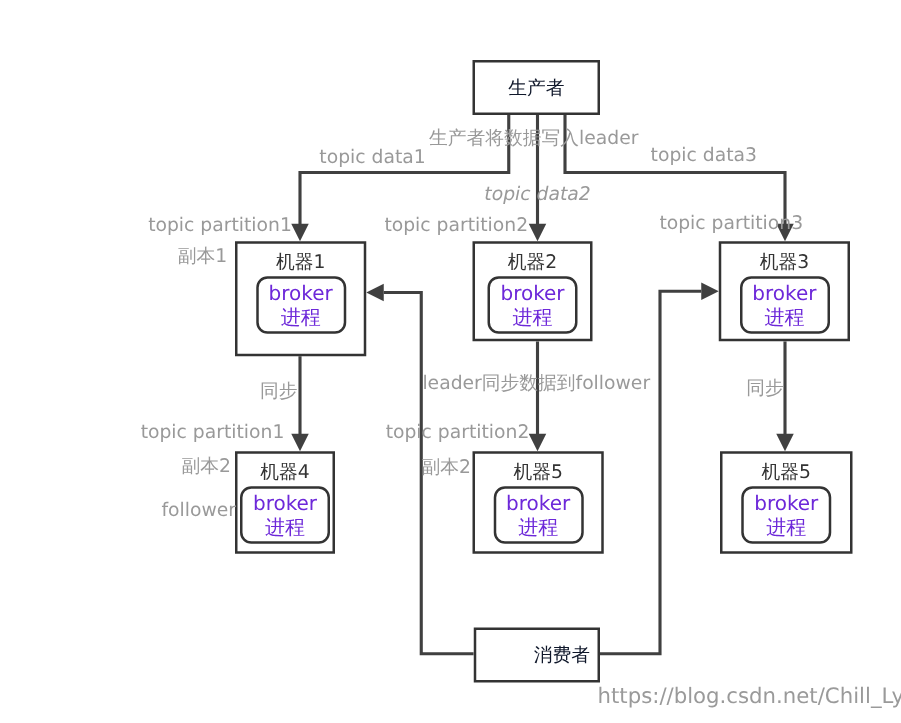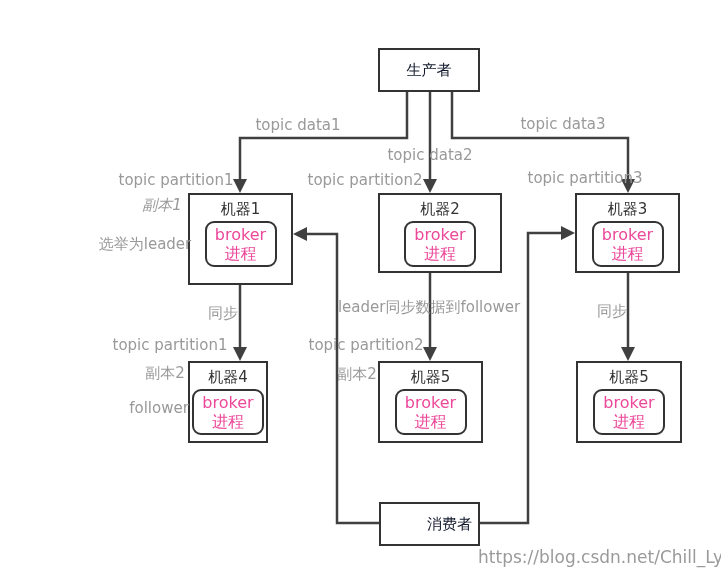--- a/index.html
+++ b/index.html
@@ -49,21 +49,21 @@
     margin: 4px auto 0 auto;
     border: 2.5px solid #333333;
     border-radius: 9px;
     background: #ffffff;
     display: flex;
     flex-direction: column;
     align-items: center;
     justify-content: center;
     font-size: 16px;
     line-height: 19px;
-    color: #ec4899;
+    color: #6d28d9;
   }
 
   .lbl {
     position: absolute;
     transform: translate(-50%, -50%);
     color: #999999;
     font-size: 15px;
     white-space: nowrap;
   }
 
@@ -116,21 +116,21 @@
   </div>
 
   <div class="machine" style="left:188px; top:193px; width:105px; height:92px;">
     <div class="machine-title">机器1</div>
     <div class="broker">
       <div>broker</div>
       <div>进程</div>
     </div>
   </div>
 
-  <div class="machine" style="left:378px; top:193px; width:124px; height:80px;">
+  <div class="machine" style="left:378px; top:193px; width:96px; height:80px;">
     <div class="machine-title">机器2</div>
     <div class="broker">
       <div>broker</div>
       <div>进程</div>
     </div>
   </div>
 
   <div class="machine" style="left:575px; top:193px; width:105px; height:80px;">
     <div class="machine-title">机器3</div>
     <div class="broker">
@@ -160,30 +160,30 @@
     <div class="broker">
       <div>broker</div>
       <div>进程</div>
     </div>
   </div>
 
   <div class="node" style="left:379px; top:502px; width:101px; height:44px;padding-left:40px;">
     <span>消费者</span>
   </div>
 
+  <div class="lbl" style="left:427px; top:111px;">生产者将数据写入leader</div>
   <div class="lbl" style="left:298px; top:125px;">topic data1</div>
-  <div class="lbl" style="left:430px; top:155px;">topic data2</div>
+  <div class="lbl" style="left:430px; top:155px;font-style:italic;">topic data2</div>
   <div class="lbl" style="left:563px; top:124px;">topic data3</div>
 
   <div class="lbl" style="left:176px; top:180px;">topic partition1</div>
   <div class="lbl" style="left:365px; top:180px;">topic partition2</div>
   <div class="lbl" style="left:585px; top:178px;">topic partition3</div>
 
-  <div class="lbl" style="left:162px; top:205px;font-style:italic;">副本1</div>
-  <div class="lbl" style="left:145px; top:244px;">选举为leader</div>
+  <div class="lbl" style="left:162px; top:205px;">副本1</div>
 
   <div class="lbl" style="left:223px; top:313px;">同步</div>
   <div class="lbl" style="left:429px; top:307px;">leader同步数据到follower</div>
   <div class="lbl" style="left:612px; top:311px;">同步</div>
 
   <div class="lbl" style="left:170px; top:345px;">topic partition1</div>
   <div class="lbl" style="left:366px; top:345px;">topic partition2</div>
 
   <div class="lbl" style="left:165px; top:373px;">副本2</div>
   <div class="lbl" style="left:159px; top:408px;">follower</div>

